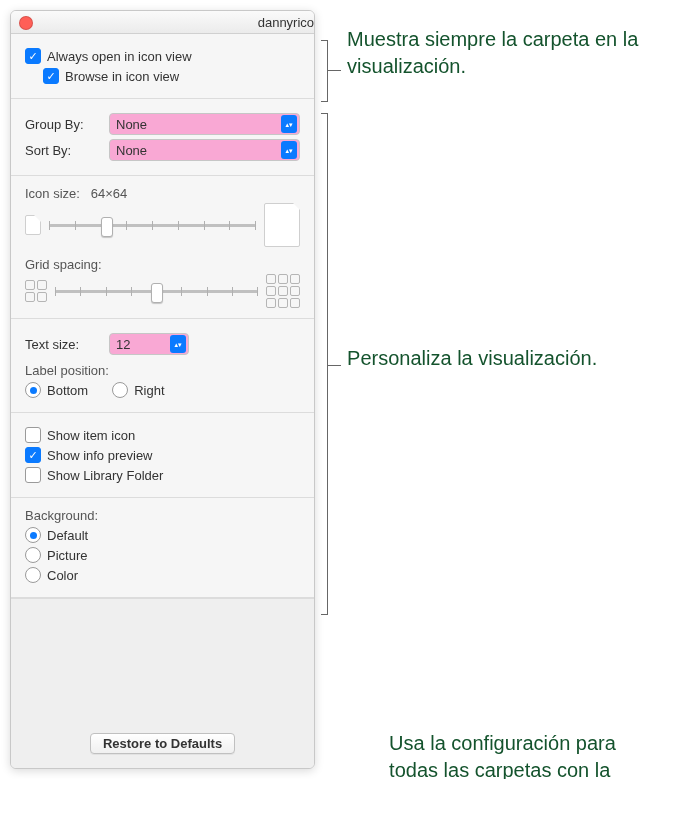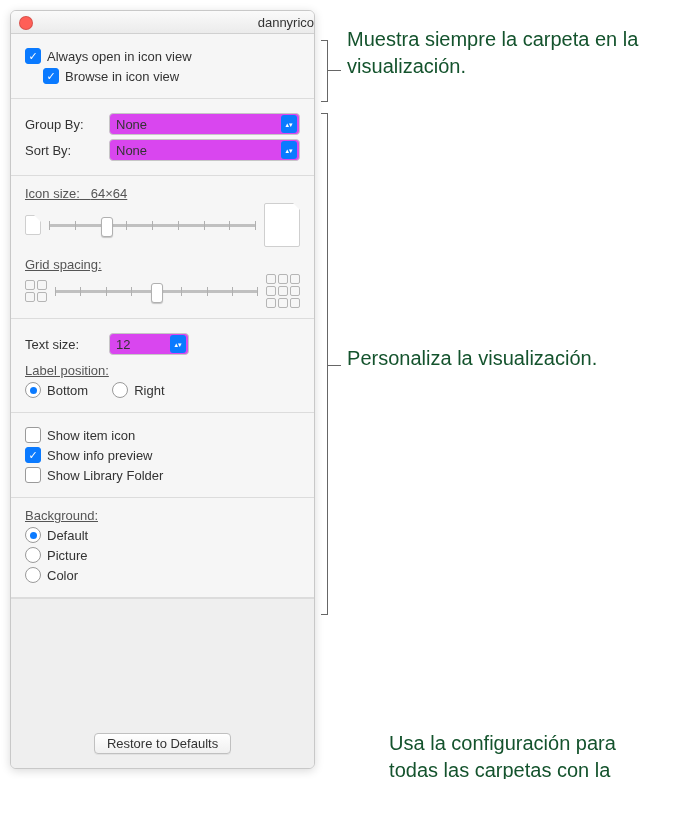--- a/index.html
+++ b/index.html
@@ -92,21 +92,21 @@
     width: 7px;
     height: 7px;
     border-radius: 50%;
     background: #0a7aff;
   }
   .select {
     flex: 1;
     height: 20px;
     border: 1px solid #c6c6c6;
     border-radius: 4px;
-    background: #d946ef;
+    background: #f9a8d4;
     display: flex;
     align-items: center;
     justify-content: space-between;
     padding: 0 2px 0 6px;
     font-size: 13px;
     position: relative;
   }
   .select.small { flex: 0 0 70px; justify-content: space-between; }
   .stepper {
     width: 16px;
@@ -200,20 +200,21 @@
   .grid-icon.g3 { grid-template-columns: repeat(3, 10px); grid-template-rows: repeat(3, 10px); }
   .footer {
     padding: 20px 14px 14px;
     display: flex;
     justify-content: center;
     background: #efefef;
     border-top: 1px solid #dcdcdc;
     height: 170px;
     align-items: flex-end;
     box-sizing: border-box;
+    font-weight: bold;
   }
   .button {
     padding: 2px 12px;
     border: 1px solid #c0c0c0;
     border-radius: 4px;
     background: linear-gradient(#ffffff,#f0f0f0);
     font-size: 13px;
     box-shadow: 0 1px 0 rgba(0,0,0,0.05);
   }
   
@@ -236,21 +237,20 @@
     position: absolute;
     border-right: 1px solid #666;
     border-top: 1px solid #666;
     border-bottom: 1px solid #666;
     width: 6px;
   }
   .sub-label {
     color: #555;
     font-size: 13px;
     margin-bottom: 2px;
-    text-decoration: underline;
   }
 </style>
 </head>
 <body>
 
 <div class="wrap">
   <div class="panel">
 
     <div class="titlebar">
       <div class="traffic"></div>

